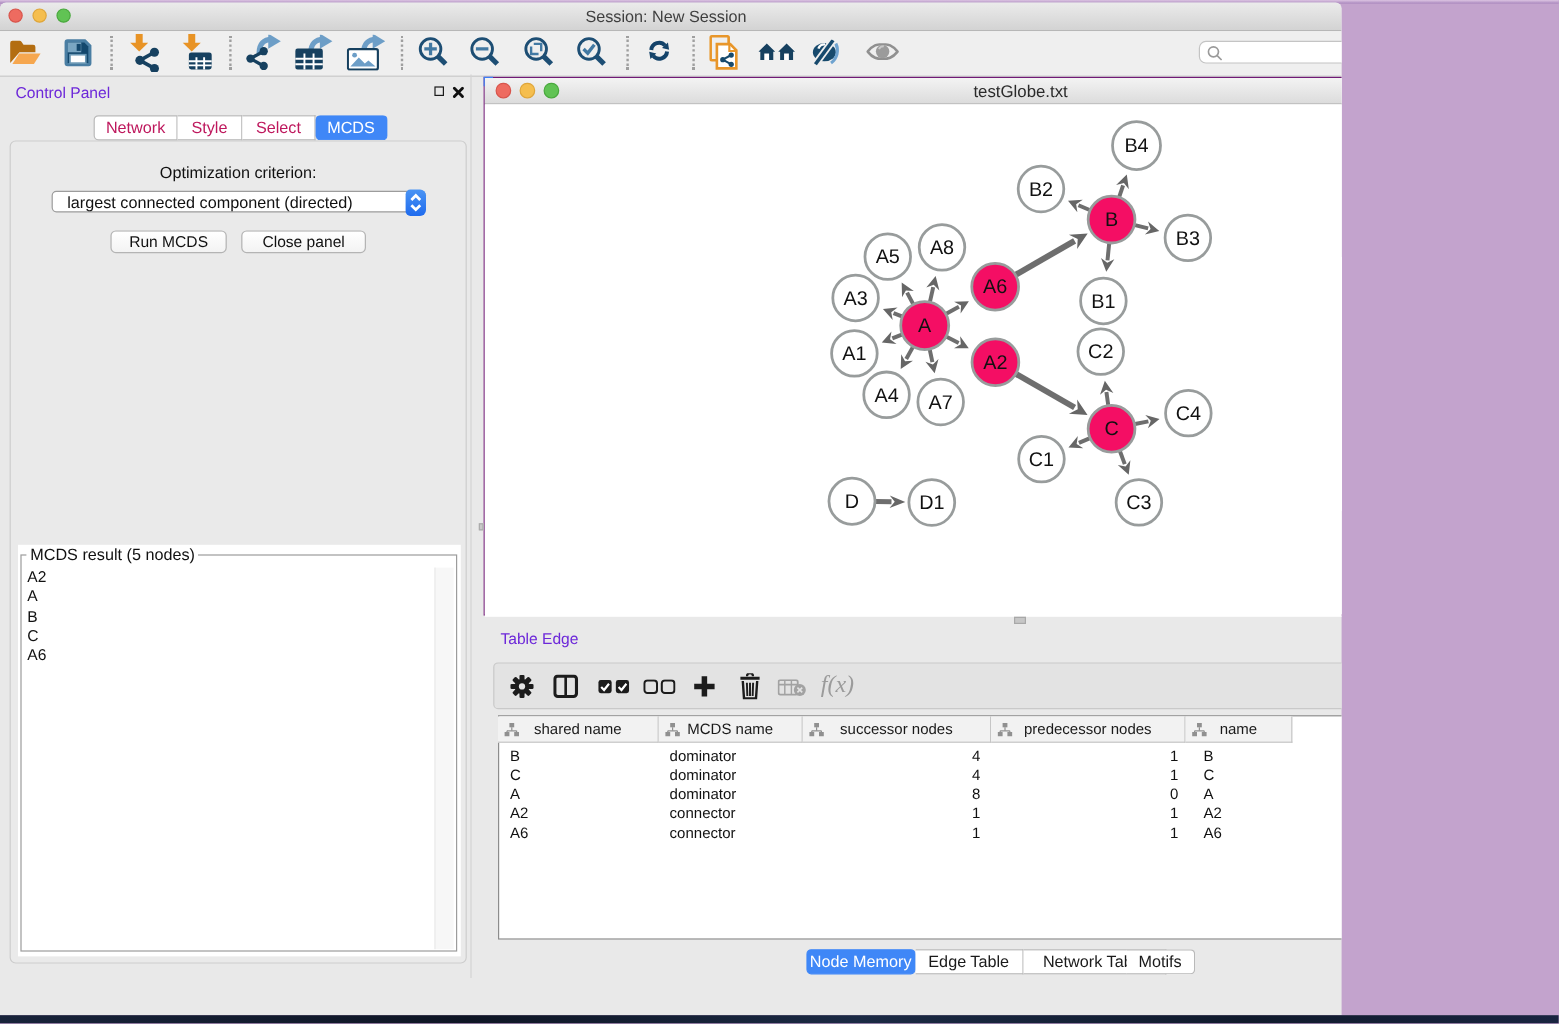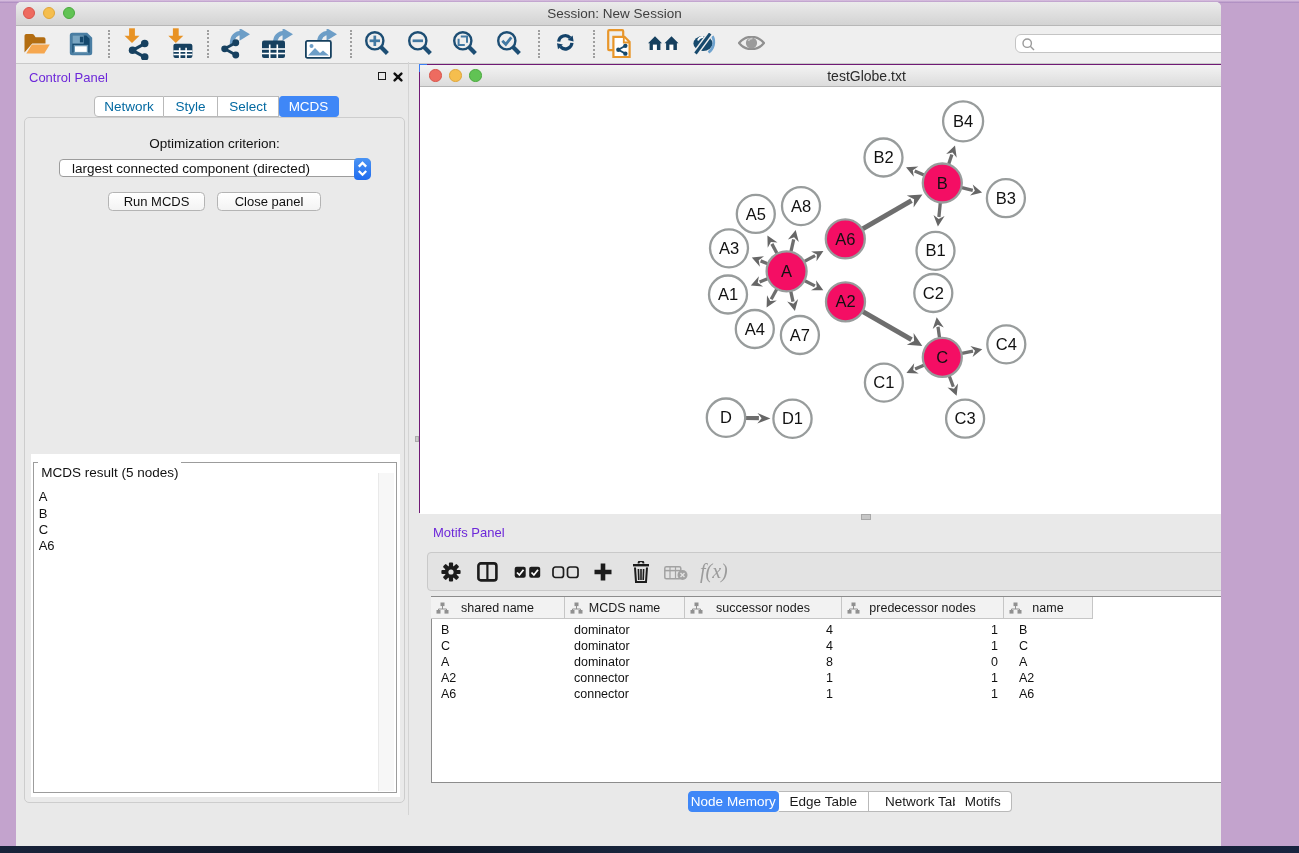--- a/index.html
+++ b/index.html
@@ -1,27 +1,27 @@
 <!DOCTYPE html>
 <html><head><meta charset="utf-8"><style>
 *{margin:0;padding:0;box-sizing:border-box;}
 html,body{width:1299px;height:853px;overflow:hidden;}
 body{font-family:"Liberation Sans",sans-serif;background:#c3a3cd;position:relative;}
 #deskTop{position:absolute;left:0;top:0;width:1299px;height:3px;background:linear-gradient(#dcc4e2,#a987bd);}
-#app{position:absolute;left:0;top:2px;width:1205px;height:844px;background:#e9e9e9;border-radius:5px 5px 0 0;overflow:hidden;will-change:transform;margin-left:16px;}
+#app{position:absolute;left:0;top:2px;width:1118px;height:844px;background:#e9e9e9;border-radius:5px 5px 0 0;overflow:hidden;will-change:transform;}
 #titlebar{position:absolute;left:0;top:0;width:100%;height:24px;background:linear-gradient(#ebebeb,#d3d3d3);border-bottom:1px solid #b7b7b7;border-radius:5px 5px 0 0;}
 .tl{position:absolute;width:12.5px;height:12.5px;border-radius:50%;}
 #title{position:absolute;top:3.5px;left:-4px;width:100%;text-align:center;font-size:13.5px;color:#3f3f3f;}
 #toolbar{position:absolute;left:0;top:24px;width:100%;height:38px;background:#efefef;border-bottom:1px solid #c9c9c9;}
 .vsep{position:absolute;top:4px;height:28px;width:0;border-left:2px dotted #9f9f9f;}
 .search{position:absolute;left:999px;top:7.5px;width:295px;height:19.5px;background:#fff;border:1px solid #c4c4c4;border-radius:6px;}
 .paneltitle{position:absolute;font-size:13px;color:#6d28d9;}
 .winbtn{position:absolute;width:8px;height:8px;border:1.6px solid #1a1a1a;background:transparent;}
 #cptabs{position:absolute;height:21px;display:flex;font-size:13.5px;}
-.cptab{background:#fff;border:1px solid #b9b9b9;border-left:none;color:#0369a1;display:flex;align-items:center;justify-content:center;}
+.cptab{background:#fff;border:1px solid #b9b9b9;border-left:none;color:#be185d;display:flex;align-items:center;justify-content:center;}
 .cptab.first{border-left:1px solid #b9b9b9;border-radius:4px 0 0 4px;}
 .cptab.sel{background:#3f87f7;color:#fff;border-color:#3f87f7;border-radius:4px;}
 #cpbox{position:absolute;left:8px;width:381px;border:1px solid #cdcdcd;border-radius:5px;background:#eaeaea;}
 .mbtn{position:absolute;height:19px;background:linear-gradient(#ffffff,#f3f3f3);border:1px solid #b4b4b4;border-radius:4.5px;font-size:13px;color:#111;text-align:center;line-height:17px;}
 #gwin{position:absolute;left:403px;width:895px;height:449px;background:#fff;border:1px solid #701a75;}
 #gtitle{position:absolute;left:0;top:0;width:100%;height:21.5px;background:linear-gradient(#f3f3f3,#dcdcdc);border-bottom:1px solid #b5b5b5;}
 #tptoolbar{position:absolute;left:411px;width:877px;height:39px;background:#e3e3e3;border:1px solid #c9c9c9;border-radius:4px;}
 #ttable{position:absolute;left:414.5px;width:876px;height:187px;background:#fff;border:1px solid #8c8c8c;}
 .th{position:absolute;height:22px;background:#f2f2f2;border-right:1px solid #c6c6c6;border-bottom:1px solid #c6c6c6;font-size:12.5px;color:#1a1a1a;text-align:center;line-height:22px;}
 .td{position:absolute;font-size:12.5px;color:#111;height:16px;line-height:16px;}
@@ -210,21 +210,21 @@
           <path d="M4.8,8.6 L8.5,4.9 L12.2,8.6 M4.8,13 L8.5,16.7 L12.2,13" stroke="#fff" stroke-width="2.3" fill="none"></path>
         </svg></div>
     </div>
     <div style="position:absolute;left:8px;top:134px;width:381px;text-align:center;font-size:13.5px;color:#111">Optimization criterion:</div>
     <div class="mbtn" style="left:92px;top:190px;width:97px">Run MCDS</div>
     <div class="mbtn" style="left:201px;top:190px;width:104px">Close panel</div>
     <div style="position:absolute;left:15.3px;top:452.4px;width:368.7px;height:342.2px;background:#fff">
       <div style="position:absolute;left:1.9px;top:7.8px;width:363.6px;height:331.3px;border:1px solid #9c9c9c">
         <div style="position:absolute;right:2.2px;top:10px;width:15.5px;height:318px;background:#f7f7f7;border-left:1px solid #e9e9e9"></div>
         <div style="position:absolute;left:4.5px;top:10.2px;font-size:13px;color:#111;line-height:16.1px">A2<br>A<br>B<br>C<br>A6</div>
-        <div style="position:absolute;left:4px;top:-8.5px;background:#ffffff;padding:10px 3px;font-size:13.5px;color:#111">MCDS result (5 nodes)</div>
+        <div style="position:absolute;left:4px;top:-8.5px;background:#ffffff;padding:0 3px;font-size:13.5px;color:#111">MCDS result (5 nodes)</div>
       </div>
     </div>
     <div style="position:absolute;left:392px;top:60px;width:1px;height:753px;background:#d4d4d4"></div>
     <div id="gwin" style="top:62px">
       <div id="gtitle">
         <div class="tl" style="left:9px;top:4px;background:#ee6b60;border:0.5px solid #d8554c"></div>
         <div class="tl" style="left:29px;top:4px;background:#f5be4e;border:0.5px solid #dfa63a"></div>
         <div class="tl" style="left:49px;top:4px;background:#61c354;border:0.5px solid #4aa93e"></div>
         <div style="position:absolute;top:2.5px;width:100%;text-align:center;font-size:14px;color:#2a2a2a">testGlobe.txt</div>
       </div>
@@ -318,21 +318,21 @@
       <svg style="position:absolute;right:2px;bottom:2px" width="13" height="13" viewBox="0 0 13 13">
         <g stroke="#9f9f9f" stroke-width="1">
           <line x1="12" y1="1" x2="1" y2="12"></line>
           <line x1="12" y1="5" x2="5" y2="12"></line>
           <line x1="12" y1="9" x2="9" y2="12"></line>
         </g>
       </svg>
     </div>
     <div style="position:absolute;left:398.5px;top:434px;width:4.5px;height:6px;background:#c9c9c9;border:1px solid #ababab"></div>
     <div style="position:absolute;left:845px;top:512px;width:10px;height:6px;background:#c6c6c6;border:1px solid #a8a8a8"></div>
-    <div class="paneltitle" style="left:417px;top:523px">Motifs Panel</div>
+    <div class="paneltitle" style="left:417px;top:523px">Table Edge</div>
     <div class="winbtn" style="left:1260px;top:525px"></div>
     <svg style="position:absolute;left:1276px;top:524.5px" width="10" height="10" viewBox="0 0 10 10">
       <path d="M1.6,1.6 L8.4,8.4 M8.4,1.6 L1.6,8.4" stroke="#111" stroke-width="2.4" stroke-linecap="round"></path>
     </svg>
     <div id="tptoolbar" style="top:549.5px"></div>
     <svg style="position:absolute;left:425px;top:560px" width="20" height="20" viewBox="0 0 20 20">
       <g transform="translate(10,10)">
         <g fill="#1c1c1c">
           <rect x="-2.1" y="-9.6" width="4.2" height="5" rx="1" transform="rotate(0)"></rect>
           <rect x="-2.1" y="-9.6" width="4.2" height="5" rx="1" transform="rotate(45)"></rect>

